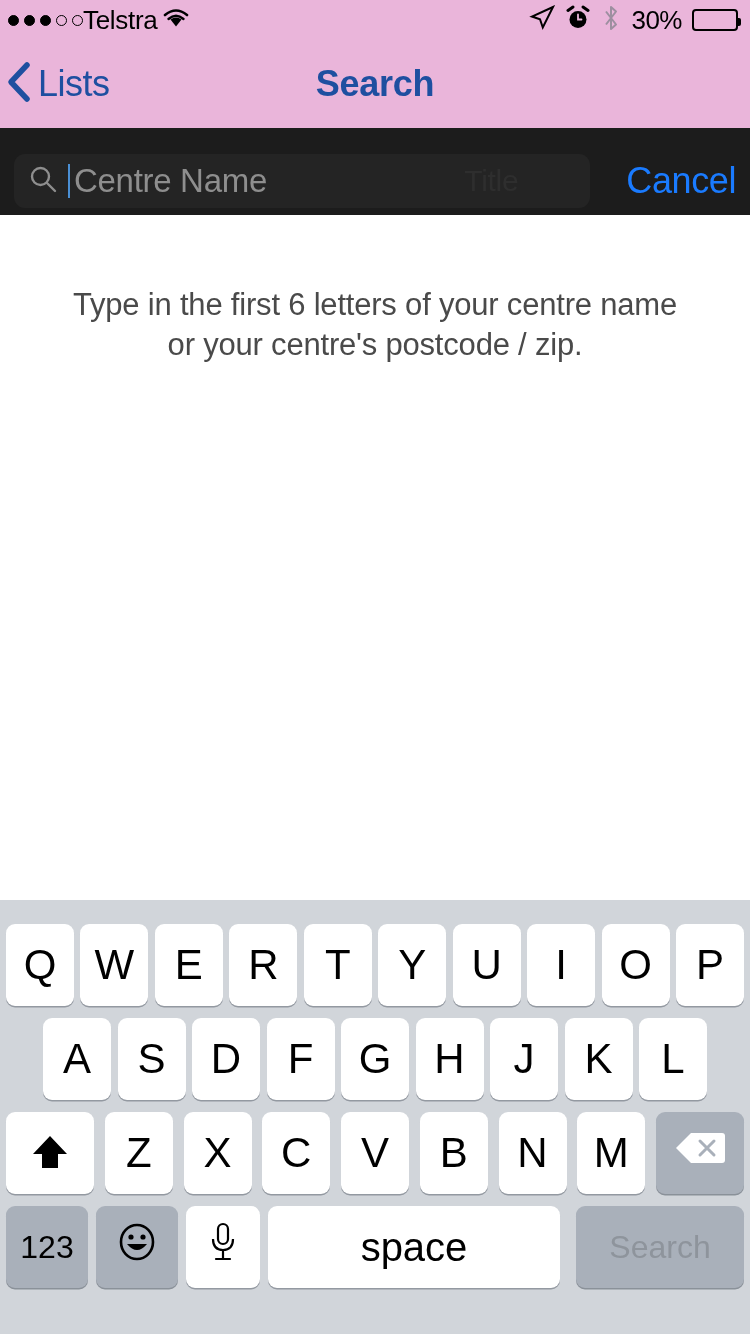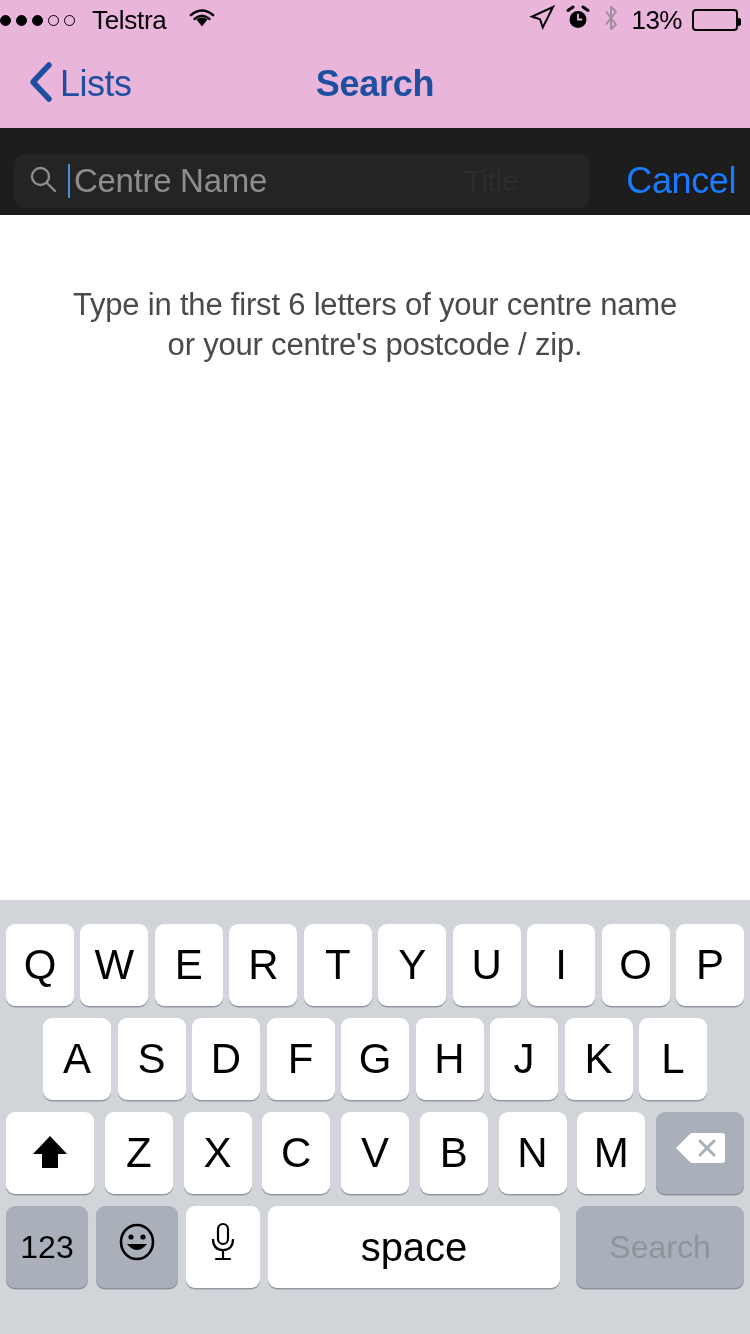--- a/index.html
+++ b/index.html
@@ -11,21 +11,21 @@
   }
   .phone { position:relative; width:750px; height:1334px; background:#fff; }
 
   
   .statusbar {
     position:absolute; top:0; left:0; width:750px; height:40px;
     background:#eab5da;
     display:flex; align-items:center;
     color:#000;
   }
-  .sb-left { display:flex; align-items:center; padding-left:0; gap:17px; }
+  .sb-left { display:flex; align-items:center; padding-left:8px; gap:0; }
   .dots { display:flex; align-items:center; gap:5px; }
   .dot { width:11px; height:11px; border-radius:50%; border:1.6px solid #000; }
   .dot.filled { background:#000; }
   .carrier { font-size:26px; letter-spacing:-0.3px; }
   .wifi { margin-left:4px; }
   .sb-center {
     position:absolute; left:0; right:0; text-align:center;
     font-size:26px; font-weight:bold; letter-spacing:-0.4px;
   }
   .sb-right {
@@ -44,21 +44,21 @@
   }
 
   
   .navbar {
     position:absolute; top:40px; left:0; width:750px; height:88px;
     background:#eab5da;
     display:flex; align-items:center;
   }
   .back-btn {
     display:flex; align-items:center; gap:6px;
-    padding-left:28px; color:#1e4fa0; cursor:pointer;
+    padding-left:6px; color:#1e4fa0; cursor:pointer;
   }
   .back-label { font-size:36px; letter-spacing:-0.5px; }
   .nav-title {
     position:absolute; left:0; right:0; text-align:center;
     font-size:36px; font-weight:bold; color:#1e4fa0; letter-spacing:-0.3px;
   }
 
   
   .searchbar {
     position:absolute; top:128px; left:0; width:750px; height:105px;
@@ -168,21 +168,21 @@
           <circle cx="13" cy="14.5" r="8.5" fill="#000"></circle>
           <path d="M3 5.5 L8 2 M23 5.5 L18 2" stroke="#000" stroke-width="3" stroke-linecap="round"></path>
           <path d="M13 9.5 L13 14.5 L16.5 14.5" stroke="#eab5da" stroke-width="1.8" fill="none" stroke-linecap="round"></path>
         </svg>
       </span>
       <span>
         <svg width="20" height="28" viewBox="0 0 20 28">
           <path d="M5 7.5 L15 20.5 L10 25 L10 3 L15 7.5 L5 20.5" stroke="#9d8fa0" stroke-width="2" fill="none" stroke-linejoin="round"></path>
         </svg>
       </span>
-      <span class="batt-pct">13%</span>
+      <span class="batt-pct">30%</span>
       <span class="batt">
         <span class="batt-fill"></span>
         <span class="batt-cap"></span>
       </span>
     </div>
   </div>
 
   <div class="navbar">
     <div class="back-btn">
       <span>

